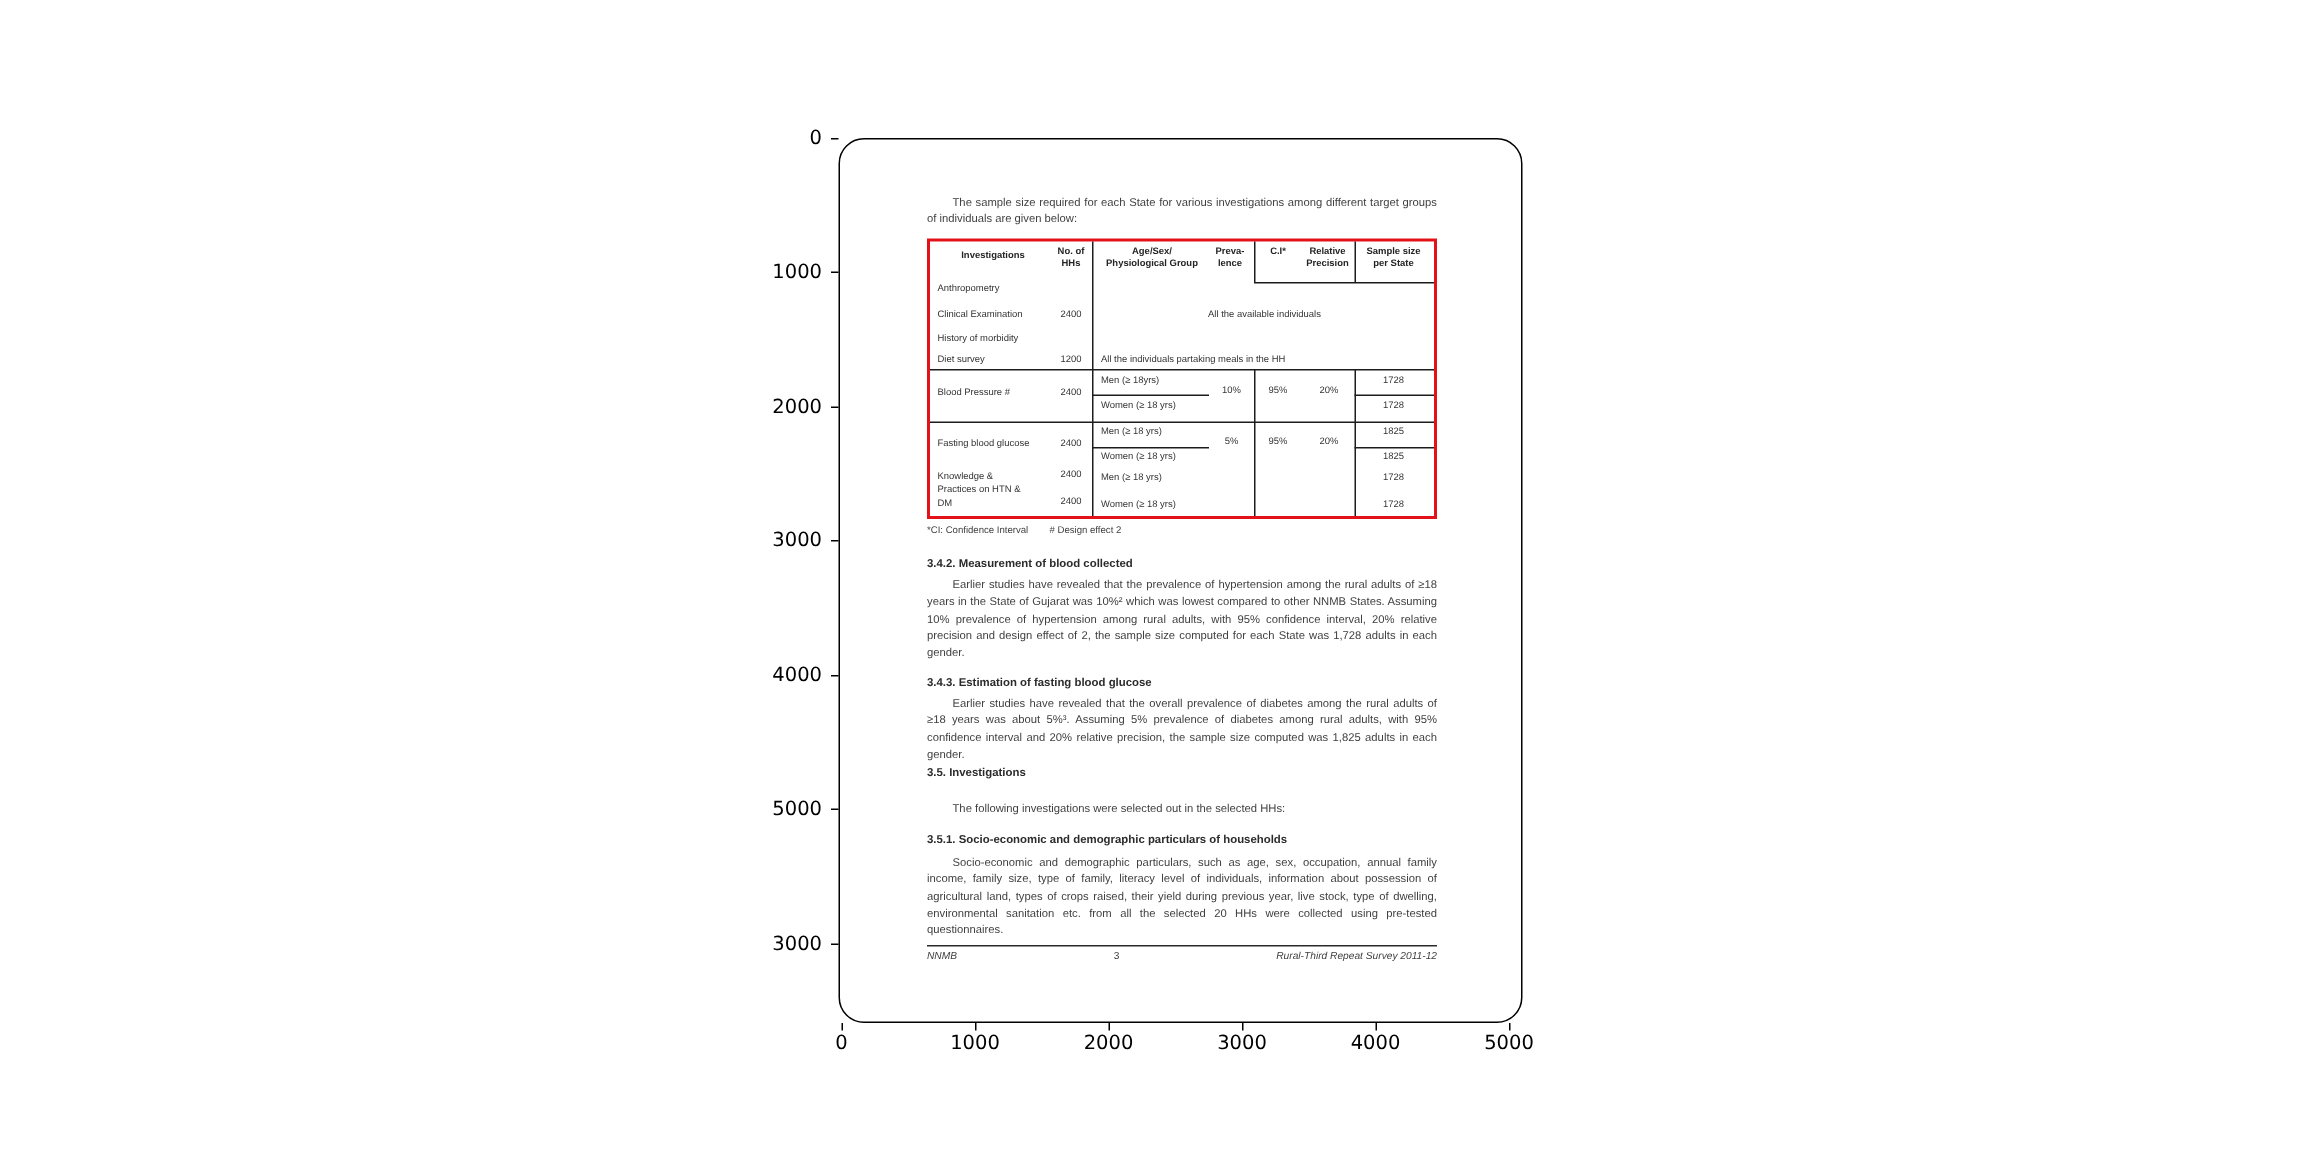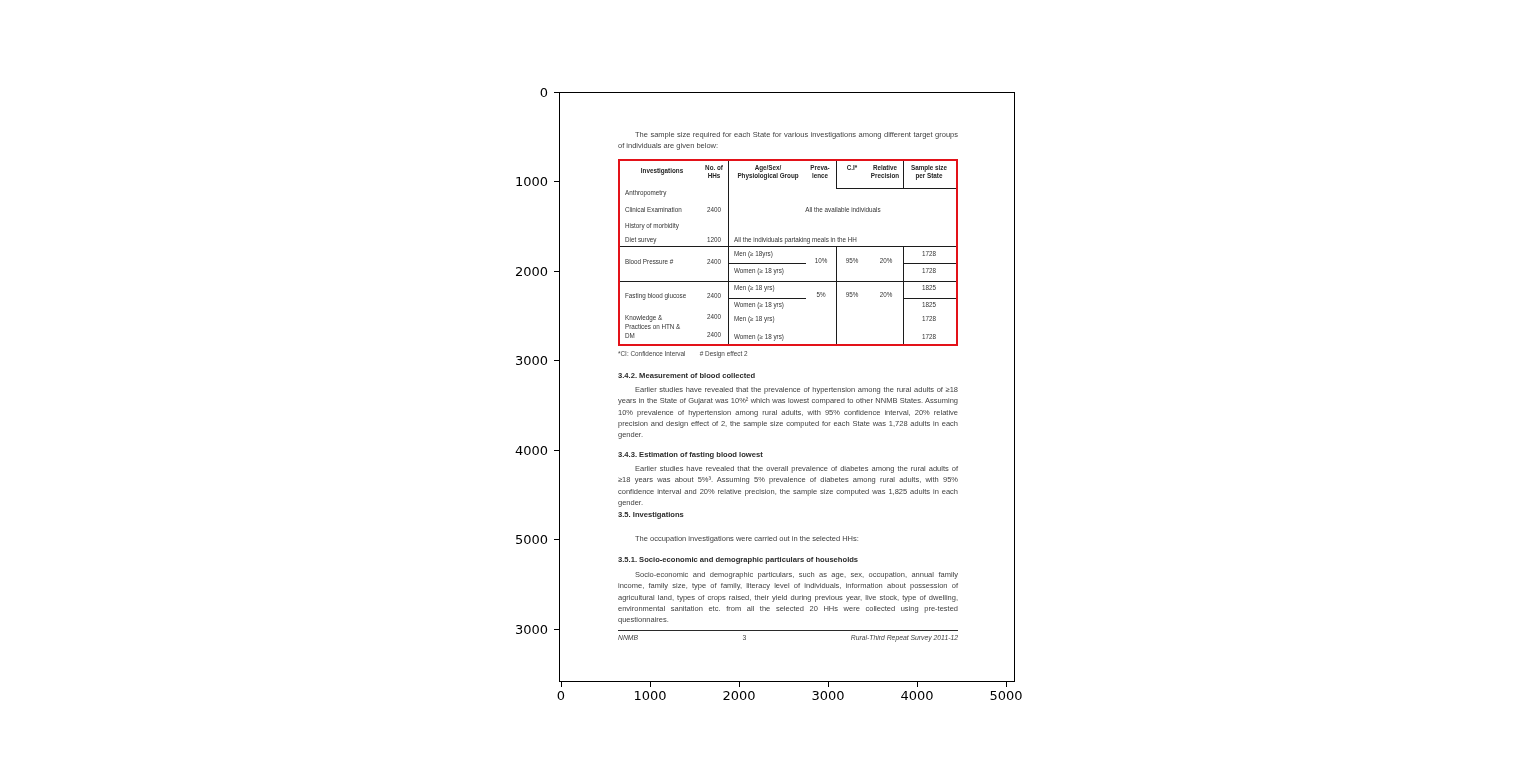--- a/index.html
+++ b/index.html
@@ -69,21 +69,21 @@
   <div class="tick xtick" style="left:917px"></div>
   <div class="tick xtick" style="left:1006px"></div>
 
   <div class="xtick-label" style="left:531px">0</div>
   <div class="xtick-label" style="left:620px">1000</div>
   <div class="xtick-label" style="left:709px">2000</div>
   <div class="xtick-label" style="left:798px">3000</div>
   <div class="xtick-label" style="left:887px">4000</div>
   <div class="xtick-label" style="left:976px">5000</div>
 
-  <div id="axes" style="border-color: rgb(0, 0, 0);">
+  <div id="axes" style="border-color: rgb(0, 0, 0); border-radius: 17px;">
     <div id="doc">
 
       <p class="para indent" style="top:36px">The sample size required for each State for various investigations among different target groups of individuals are given below:</p>
 
       <div id="sstable" style="border-color: rgb(227, 18, 25);">
 
         <div class="gline" style="left:108px; top:0; width:1px; height:183px"></div>
         <div class="gline" style="left:216px; top:0; width:1px; height:27px"></div>
         <div class="gline" style="left:283px; top:0; width:1px; height:27px"></div>
         <div class="gline" style="left:216px; top:85px; width:1px; height:98px"></div>
@@ -147,25 +147,25 @@
         <div class="tcell" style="left:114px;top:172px">Women (≥ 18 yrs)</div>
         <div class="tcell ctr" style="left:284px;top:154px; width:50px">1728</div>
         <div class="tcell ctr" style="left:284px;top:172px; width:50px">1728</div>
       </div>
 
       <div class="footnote">*CI: Confidence Interval        # Design effect 2</div>
 
       <div class="sec-heading" style="top:278px">3.4.2. Measurement of blood collected</div>
       <p class="para indent" style="top:291px">Earlier studies have revealed that the prevalence of hypertension among the rural adults of ≥18 years in the State of Gujarat was 10%² which was lowest compared to other NNMB States. Assuming 10% prevalence of hypertension among rural adults, with 95% confidence interval, 20% relative precision and design effect of 2, the sample size computed for each State was 1,728 adults in each gender.</p>
 
-      <div class="sec-heading" style="top:357px">3.4.3. Estimation of fasting blood lowest</div>
+      <div class="sec-heading" style="top:357px">3.4.3. Estimation of fasting blood glucose</div>
       <p class="para indent" style="top:370px">Earlier studies have revealed that the overall prevalence of diabetes among the rural adults of ≥18 years was about 5%³. Assuming 5% prevalence of diabetes among rural adults, with 95% confidence interval and 20% relative precision, the sample size computed was 1,825 adults in each gender.</p>
 
       <div class="sec-heading" style="top:417px">3.5. Investigations</div>
-      <p class="para indent" style="top:440px">The occupation investigations were carried out in the selected HHs:</p>
+      <p class="para indent" style="top:440px">The following investigations were selected out in the selected HHs:</p>
 
       <div class="sec-heading" style="top:462px">3.5.1. Socio-economic and demographic particulars of households</div>
       <p class="para indent" style="top:476px">Socio-economic and demographic particulars, such as age, sex, occupation, annual family income, family size, type of family, literacy level of individuals, information about possession of agricultural land, types of crops raised, their yield during previous year, live stock, type of dwelling, environmental sanitation etc. from all the selected 20 HHs were collected using pre-tested questionnaires.</p>
 
       <div class="footer-rule"></div>
       <div class="footer-row">
         <span class="italic">NNMB</span>
         <span>3</span>
         <span class="italic">Rural-Third Repeat Survey 2011-12</span>
       </div>

